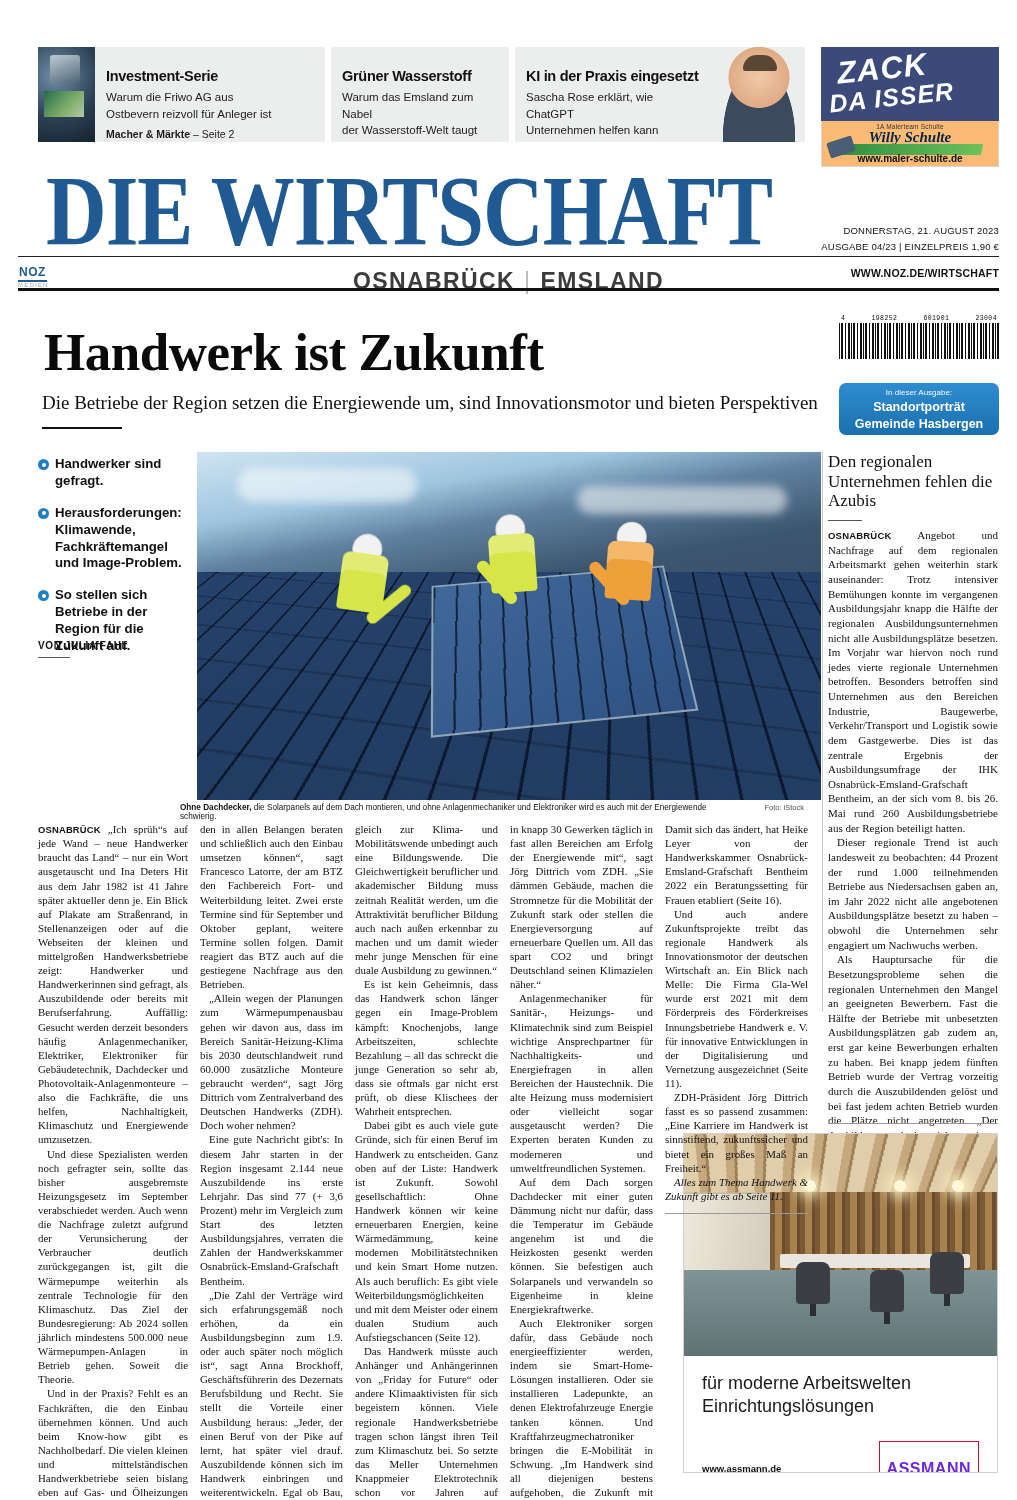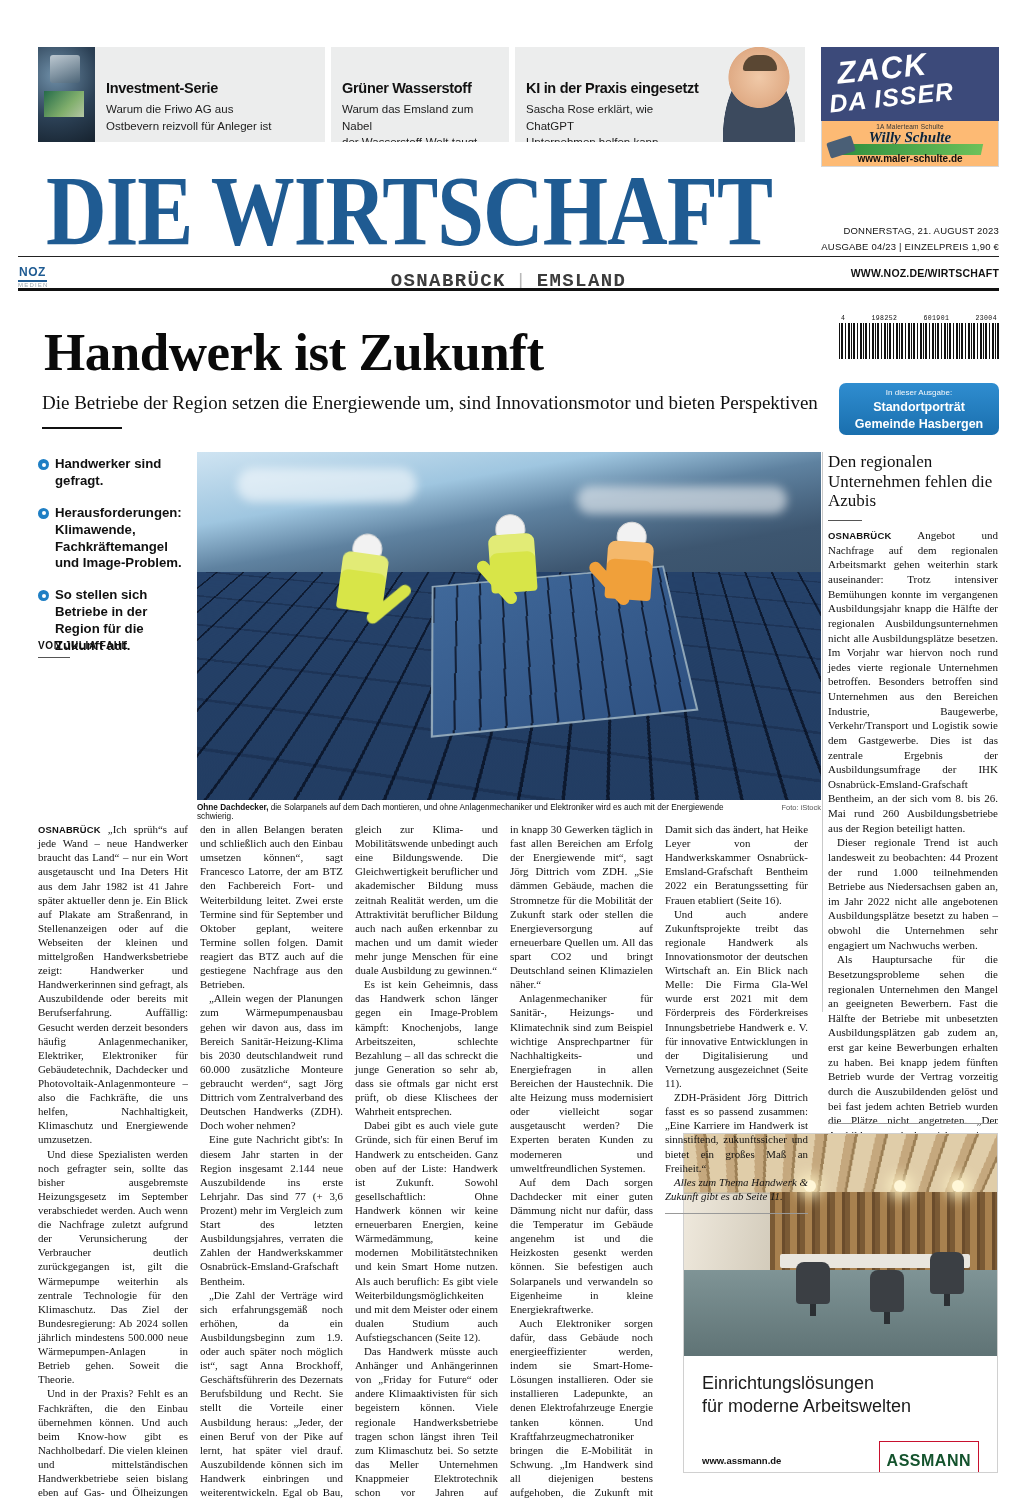--- a/index.html
+++ b/index.html
@@ -47,21 +47,21 @@
     background:
       radial-gradient(circle at 50% 32%, #f0c9a8 0%, #e0ab85 38%, rgba(224,171,133,0) 39%),
       radial-gradient(ellipse at 50% 95%, #3c4a5e 0%, #3c4a5e 55%, rgba(60,74,94,0) 56%),
       #eceded;
     position: relative;
   }
   .teaser-face:before{
     content:""; position:absolute; left:30px; top:8px; width:34px; height:16px;
     background:#5a4733; border-radius:16px 16px 3px 3px;
   }
-  .teaser-body { padding: 22px 10px 0 11px; flex: 1; margin-top: 12px; }
+  .teaser-body { padding: 22px 10px 0 11px; flex: 1; }
   .teaser-title {
     font-family: "Liberation Sans", sans-serif;
     font-weight: bold; font-size: 14.5px; letter-spacing: -0.3px;
     color: #111; margin-bottom: 4px; line-height: 1.1;
   }
   .teaser-line {
     font-family: "Liberation Sans", sans-serif;
     font-size: 11.5px; color: #1c1c1c; line-height: 1.45;
   }
   .teaser-ref {
@@ -147,22 +147,22 @@
   .noz-box {
     font-family: "Liberation Sans", sans-serif; font-weight: bold;
     font-size: 12px; color: #1f5b92; border-bottom: 2px solid #1f5b92;
     display: inline-block; padding: 0 1px 1px 1px; letter-spacing: .5px;
   }
   .noz-sub {
     font-family: "Liberation Sans", sans-serif; font-size: 6px;
     color: #9aa6ad; letter-spacing: 1.2px;
   }
   .region {
-    font-family: Liberation Mono, monospace; font-weight: bold;
-    font-size: 19px; color: #3c3c3c; letter-spacing: 1.4px;
+    font-family: Liberation Sans, sans-serif; font-weight: bold;
+    font-size: 23px; color: #3c3c3c; letter-spacing: 1.4px;
   }
   .region .divider { color: #b9b9b9; font-weight: normal; margin: 0 9px; }
   .noz-url {
     position: absolute; right: 0; top: 9px;
     font-family: "Liberation Sans", sans-serif; font-weight: bold;
     font-size: 10.5px; color: #111; letter-spacing: .2px;
   }
   .rule-thick {
     position: absolute; left: 18px; right: 18px; top: 288px;
     height: 3px; background: #111;
@@ -289,21 +289,21 @@
   .w3 { left: 418px; top: 70px; transform: rotate(4deg); }
   .w3 .vest { background: #f0a03a; }
   .w3 .arm { background: #f0a03a; left: -10px; top: 36px; transform: rotate(-46deg); }
   .sky-cloud {
     position: absolute; left: 40px; top: 16px; width: 180px; height: 34px;
     background: rgba(255,255,255,.55); border-radius: 40px; filter: blur(5px);
   }
   .sky-cloud.c2 { left: 380px; top: 34px; width: 210px; height: 28px; }
 
   .caption {
-    position: absolute; left: 197px; top: 803px; width: 624px;
+    position: absolute; left: 180px; top: 803px; width: 624px;
     font-family: "Liberation Sans", sans-serif; font-size: 8.2px;
     color: #111; display: flex; justify-content: space-between; gap: 26px;
   }
   .caption b { font-weight: bold; }
   .caption .credit { color: #555; white-space: nowrap; font-size: 7.5px; }
 
   
   .sidebar {
     position: absolute; left: 828px; top: 452px; width: 170px;
   }
@@ -393,22 +393,22 @@
   .assmann-foot {
     display: flex; align-items: center; justify-content: space-between;
     padding: 22px 18px 0 18px;
   }
   .assmann-url {
     font-family: "Liberation Sans", sans-serif; font-weight: bold;
     font-size: 9.5px; color: #111;
   }
   .assmann-logo {
     font-family: "Liberation Sans", sans-serif; font-weight: bold;
-    font-size: 16px; color: #14532d; border: 1.6px solid #c8102e;
-    padding: 10px 7px; letter-spacing: .5px;
+    font-size: 16px; color: #6d28d9; border: 1.6px solid #c8102e;
+    padding: 18px 7px; letter-spacing: .5px;
   }
 
   
   .body-cols {
     position: absolute; left: 38px; top: 822px; width: 778px; height: 670px;
     display: flex; gap: 12px;
   }
   .col { width: 143px; }
   .col.c1 { width: 150px; }
   .bodytext {
@@ -597,22 +597,22 @@
     <div class="lamp lp1"></div>
     <div class="lamp lp2"></div>
     <div class="lamp lp3"></div>
     <div class="floor"></div>
     <div class="desk"></div>
     <div class="chair ch1"></div>
     <div class="chair ch2"></div>
     <div class="chair ch3"></div>
   </div>
   <div class="assmann-text">
+    <div class="assmann-claim">für moderne Arbeitswelten</div>
     <div class="assmann-claim">Einrichtungslösungen</div>
-    <div class="assmann-claim">für moderne Arbeitswelten</div>
   </div>
   <div class="assmann-foot">
     <div class="assmann-url">www.assmann.de</div>
     <div class="assmann-logo">ASSMANN</div>
   </div>
 </div>
 
 <div class="body-cols">
 
   <div class="col c1">

